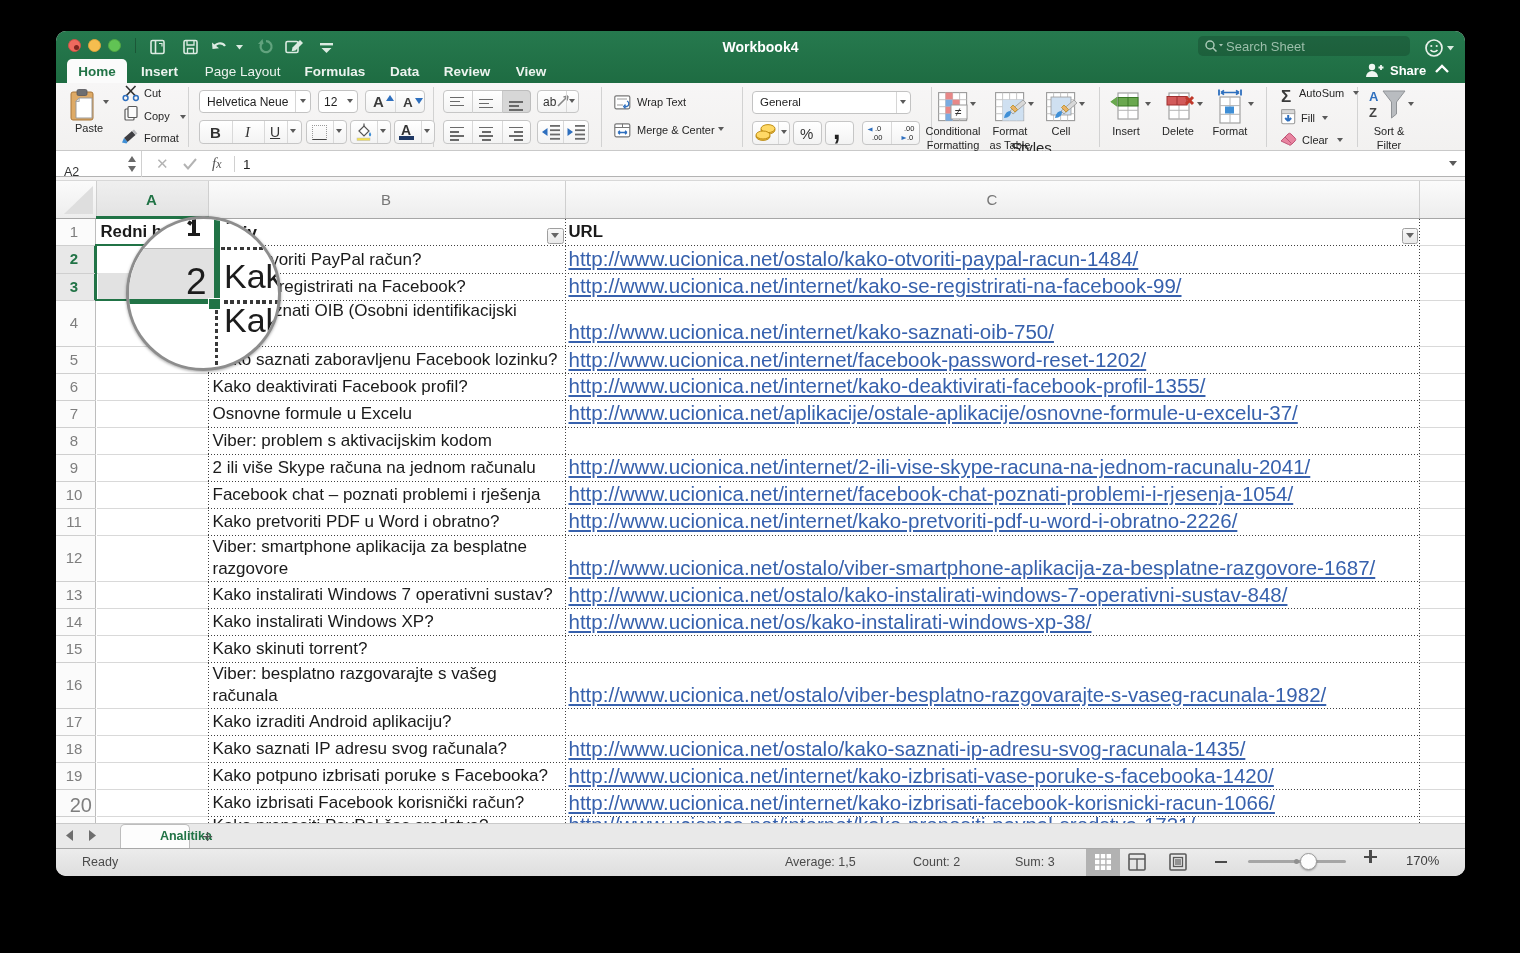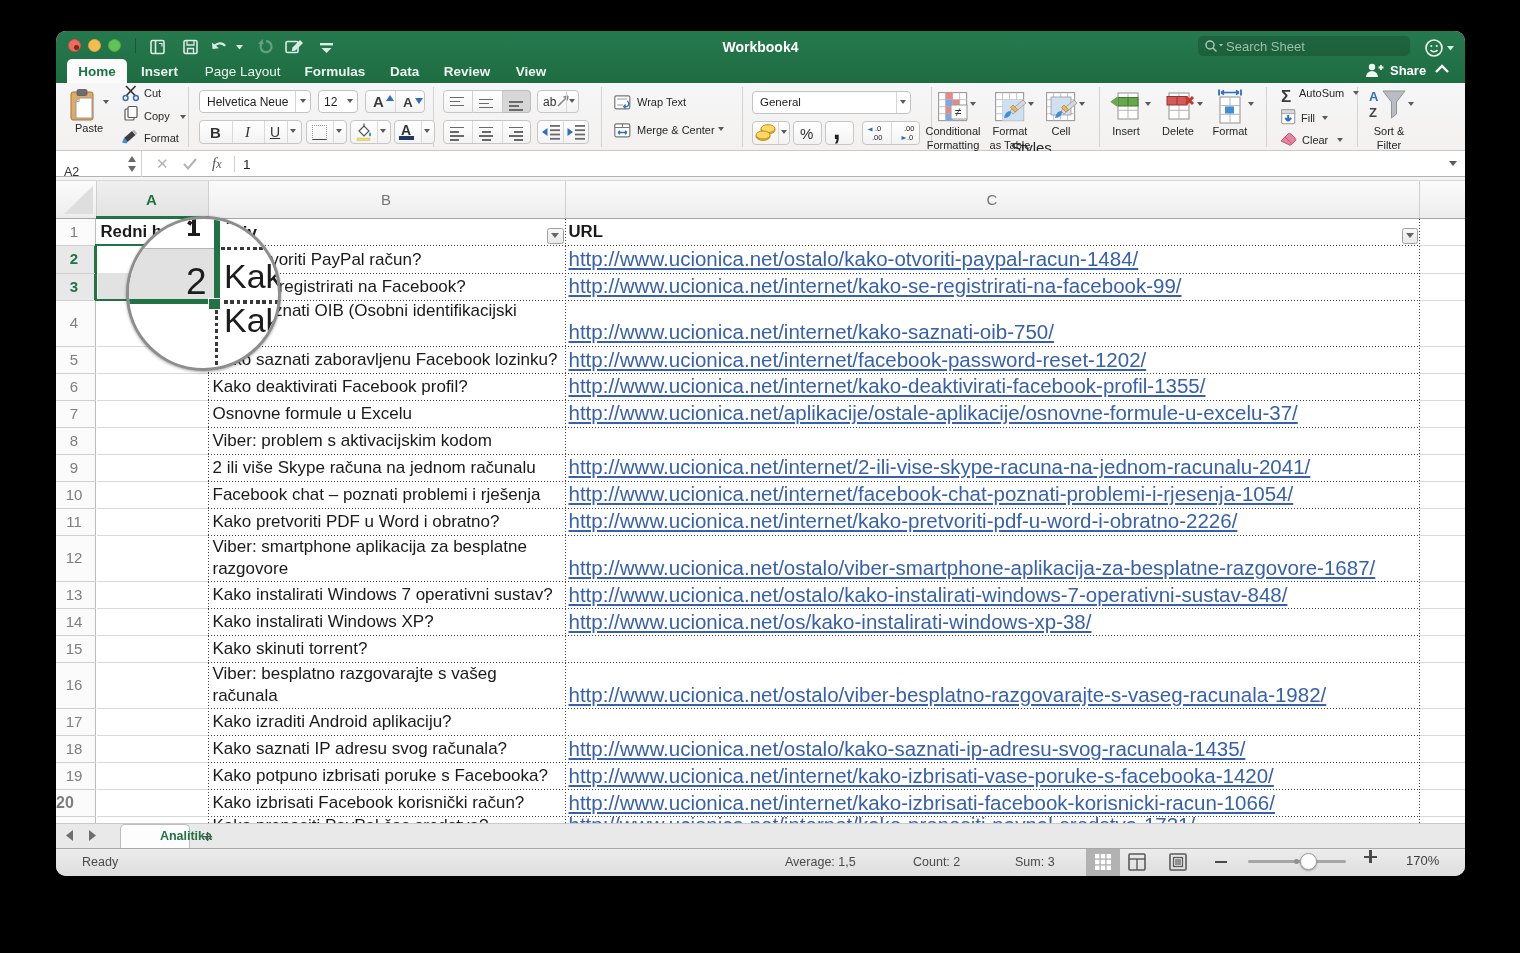--- a/index.html
+++ b/index.html
@@ -443,21 +443,21 @@
       <div class="tx" style="left:0;top:422.35px;width:36px;text-align:center;font-size:15px;color:#7e7e7e;font-weight:normal">15</div>
       <div class="gl" style="left:0;top:489.6px;width:39.5px;background:#cfcfcf"></div>
       <div class="tx" style="left:0;top:458.95000000000005px;width:36px;text-align:center;font-size:15px;color:#7e7e7e;font-weight:normal">16</div>
       <div class="gl" style="left:0;top:516.6px;width:39.5px;background:#cfcfcf"></div>
       <div class="tx" style="left:0;top:495.6px;width:36px;text-align:center;font-size:15px;color:#7e7e7e;font-weight:normal">17</div>
       <div class="gl" style="left:0;top:543.6px;width:39.5px;background:#cfcfcf"></div>
       <div class="tx" style="left:0;top:522.6px;width:36px;text-align:center;font-size:15px;color:#7e7e7e;font-weight:normal">18</div>
       <div class="gl" style="left:0;top:570.5px;width:39.5px;background:#cfcfcf"></div>
       <div class="tx" style="left:0;top:549.55px;width:36px;text-align:center;font-size:15px;color:#7e7e7e;font-weight:normal">19</div>
       <div class="gl" style="left:0;top:597.5px;width:39.5px;background:#cfcfcf"></div>
-      <div class="tx" style="left:0;top:576.5px;width:36px;text-align:left;font-size:16px;color:#7e7e7e;font-weight:bold">20</div>
+      <div class="tx" style="left:0;top:576.5px;width:36px;text-align:right;font-size:20px;color:#7e7e7e;font-weight:normal">20</div>
       <div class="gl" style="left:40.5px;top:26.5px;width:111.5px"></div>
       <div class="gl" style="left:40.5px;top:54.1px;width:111.5px"></div>
       <div class="gl" style="left:40.5px;top:81.1px;width:111.5px"></div>
       <div class="gl" style="left:40.5px;top:127.3px;width:111.5px"></div>
       <div class="gl" style="left:40.5px;top:154.3px;width:111.5px"></div>
       <div class="gl" style="left:40.5px;top:181.2px;width:111.5px"></div>
       <div class="gl" style="left:40.5px;top:208.2px;width:111.5px"></div>
       <div class="gl" style="left:40.5px;top:235.2px;width:111.5px"></div>
       <div class="gl" style="left:40.5px;top:262.2px;width:111.5px"></div>
       <div class="gl" style="left:40.5px;top:289.1px;width:111.5px"></div>

